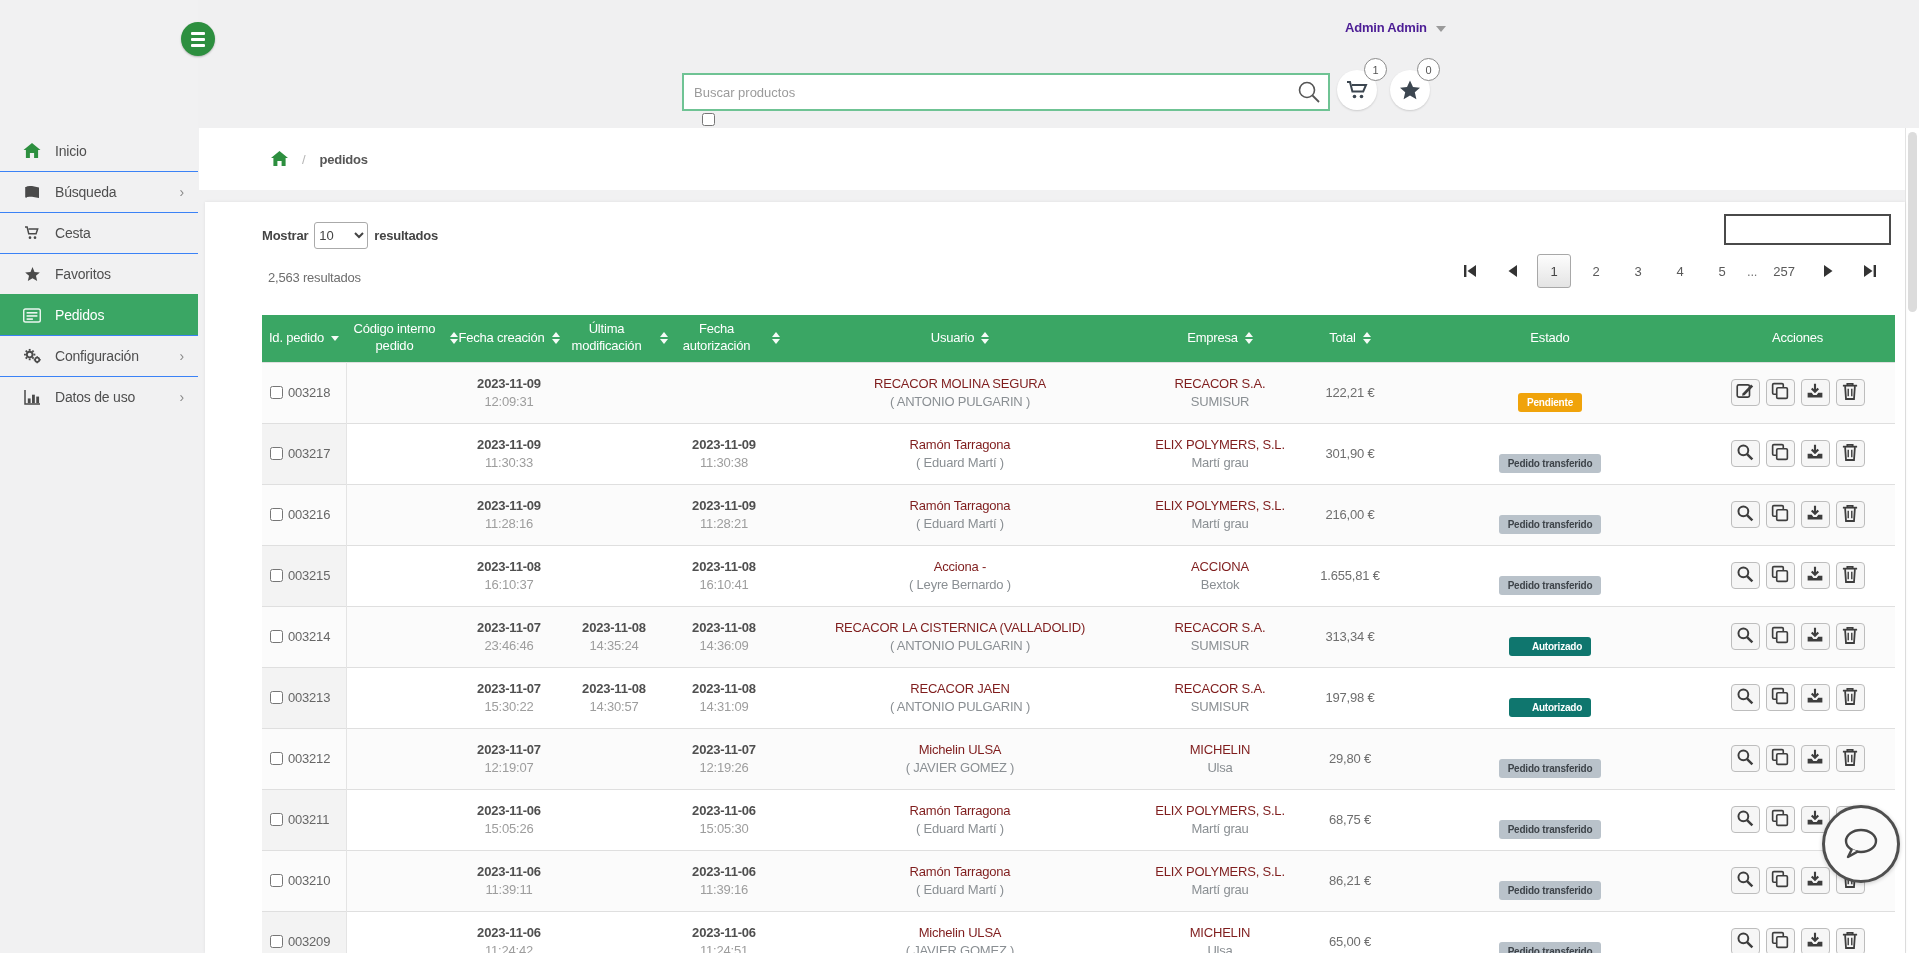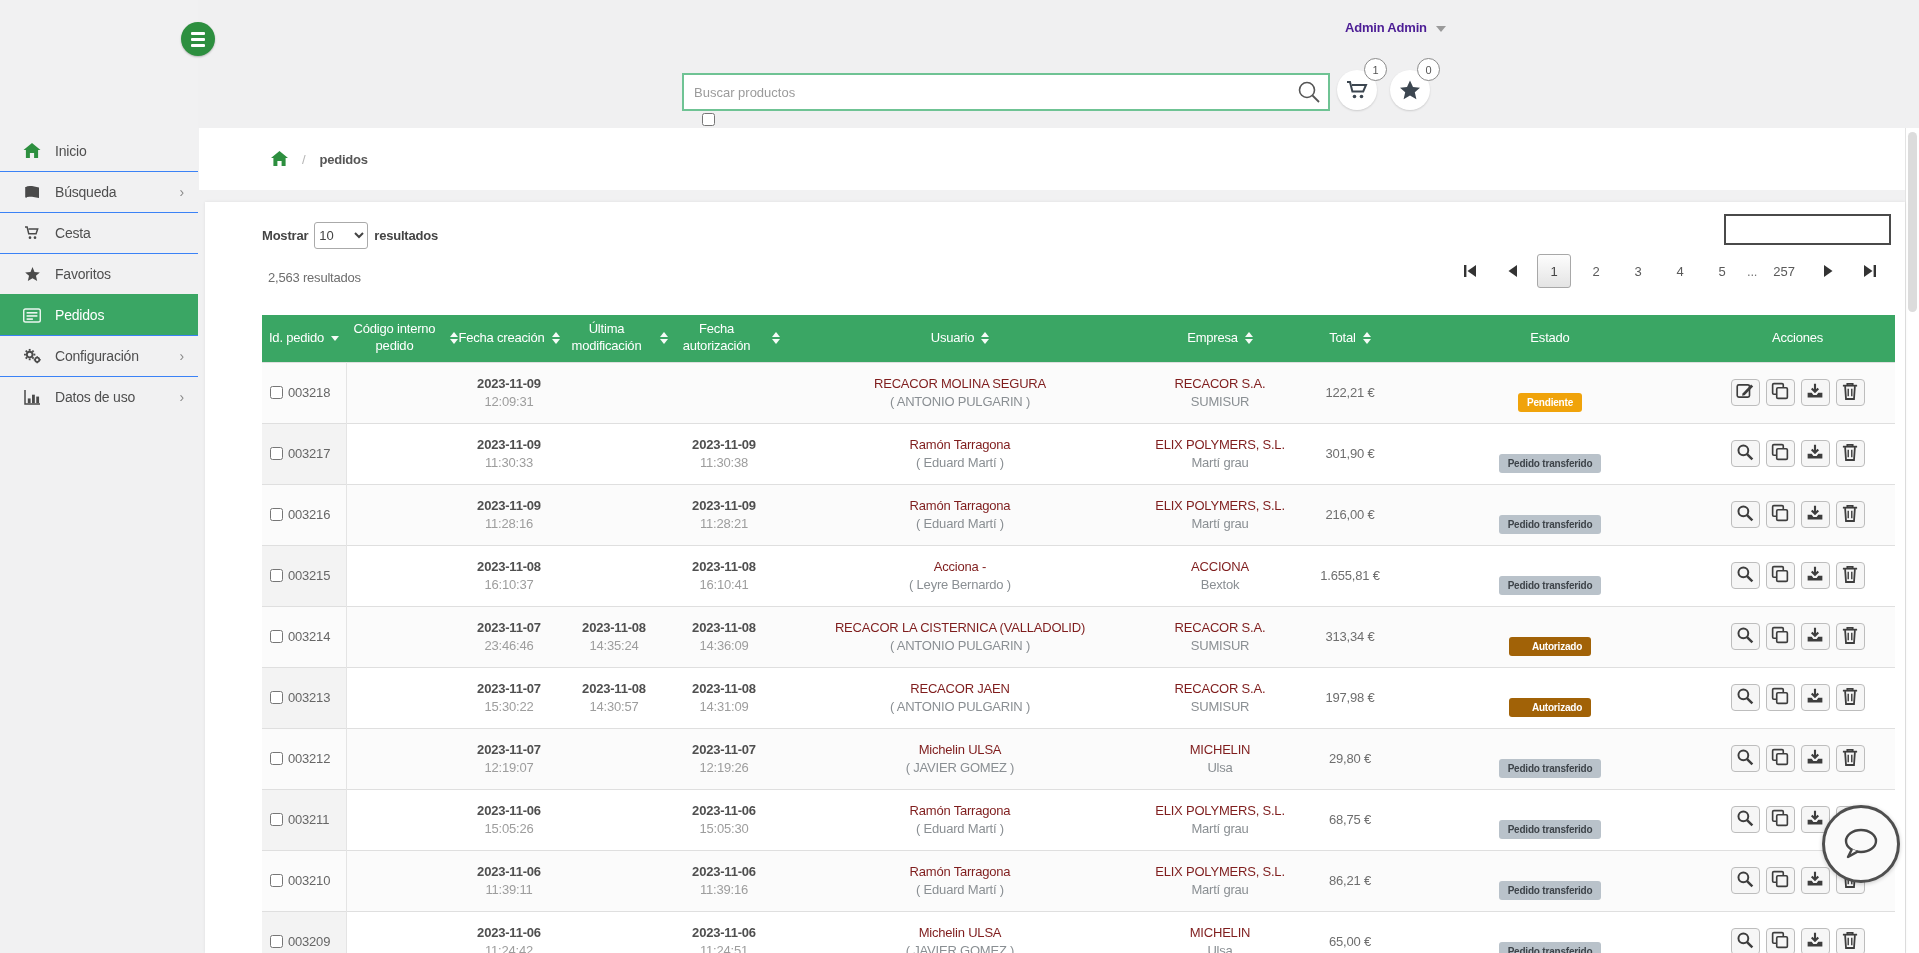--- a/index.html
+++ b/index.html
@@ -97,21 +97,21 @@
   .orders-table td.id-cell input { width:13px; height:13px; }
   .d-date { font-weight:bold; color:#4f4f4f; }
   .d-time { color:#9d9d9d; font-size:13px; margin-top:3px; }
   .cell-l1 { color:#7f1d1d; }
   .cell-l2 { color:#8a8f93; margin-top:3px; }
   .total-cell { color:#565656; }
 
   .badge { display:inline-block; font-size:10px; font-weight:bold; padding:4px 9px; border-radius:3px; white-space:nowrap;margin-top:20px; }
   .badge.pending    { background:#f0a30a; color:#fff; }
   .badge.transferred{ background:#b9c2ca; color:#3e444a; }
-  .badge.authorized { background:#a16207; color:#fff;padding-left:23px; }
+  .badge.authorized { background:#0f766e; color:#fff;padding-left:23px; }
 
   .actions-wrap { display:flex; gap:6px; justify-content:center; }
   .act-btn { width:29px; height:27px; background:#f6f6f6; border:1px solid #bdbdbd; border-radius:4px;
     display:flex; align-items:center; justify-content:center; cursor:pointer; color:#3d3d3d; padding:0; }
 
   
   .sort { display:inline-flex; flex-direction:column; gap:2px; }
   .sort .tri-up { width:0;height:0;border-left:4px solid transparent;border-right:4px solid transparent;border-bottom:5px solid rgba(255,255,255,.95); }
   .sort .tri-dn { width:0;height:0;border-left:4px solid transparent;border-right:4px solid transparent;border-top:5px solid rgba(255,255,255,.95); }
 

